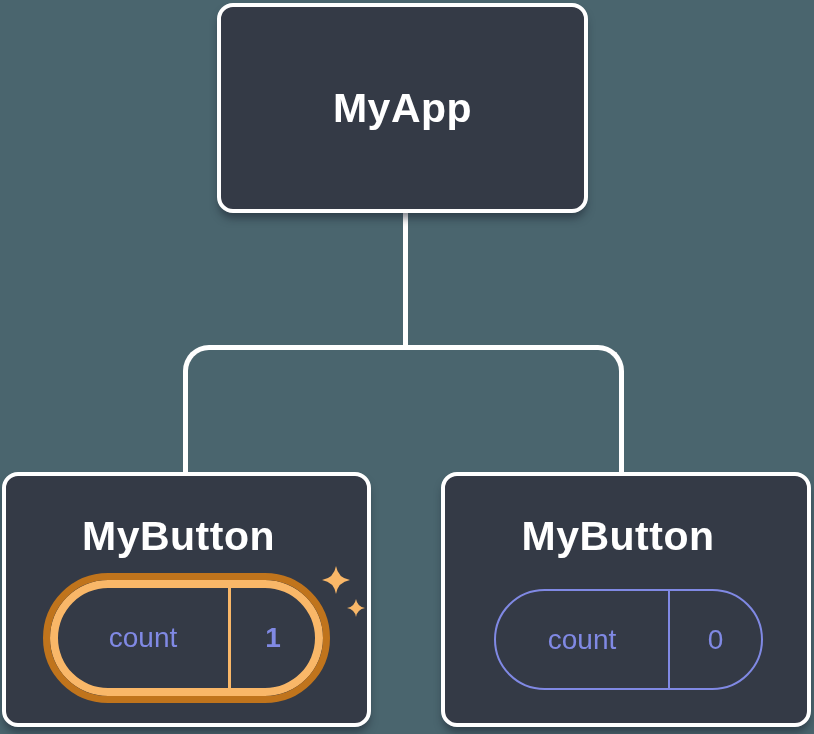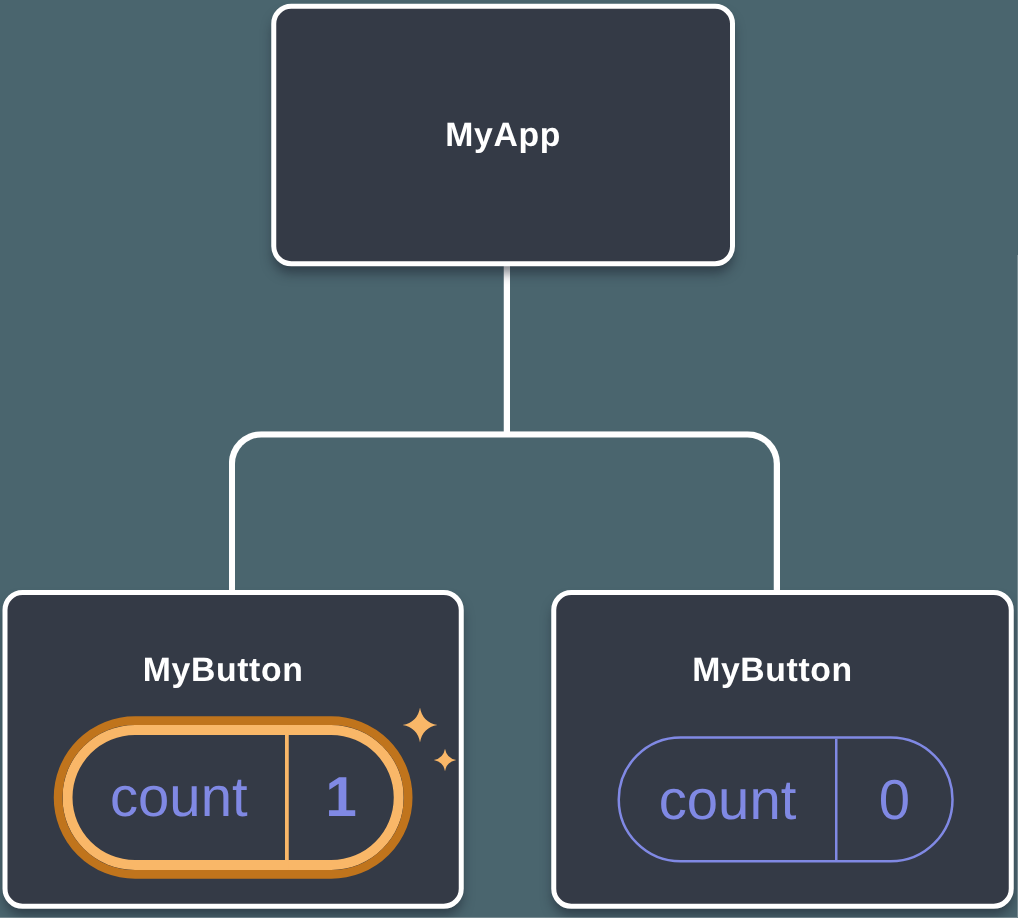--- a/index.html
+++ b/index.html
@@ -21,21 +21,21 @@
     box-shadow: 0 7px 9px -2px rgba(25, 31, 43, 0.55);
     box-sizing: border-box;
   }
   .node-root { left: 217px; top: 3px; width: 371px; height: 210px;
     display: flex; align-items: center; justify-content: center; }
   .node-child-left  { left: 2px;   top: 472px; width: 369px; height: 255px; }
   .node-child-right { left: 441px; top: 472px; width: 370px; height: 255px; }
 
   .node-label {
     color: #ffffff;
-    font-size: 27px;
+    font-size: 41px;
     font-weight: 600;
     letter-spacing: 0.5px;
     text-align: center;
   }
   .child-label {
     position: absolute;
     left: 0; right: 16px;
     top: 42px;
     line-height: 36px;
   }
@@ -76,21 +76,21 @@
   .pill-cool {
     left: 49px; top: 113px;
     width: 269px; height: 101px;
     border: 2px solid #8089e4;
   }
   .pill-cell {
     display: flex;
     align-items: center;
     justify-content: center;
     color: #8089e4;
-    font-size: 45px;
+    font-size: 28px;
   }
   .pill-hot .cell-key   { width: 170px; }
   .pill-hot .cell-value { flex: 1; font-weight: 700; }
   .pill-hot .pill-divider {
     width: 3px;
     background: #f9b768;
     margin: -8px 0;
   }
   .pill-cool .cell-key   { width: 172px; }
   .pill-cool .cell-value { flex: 1; }

